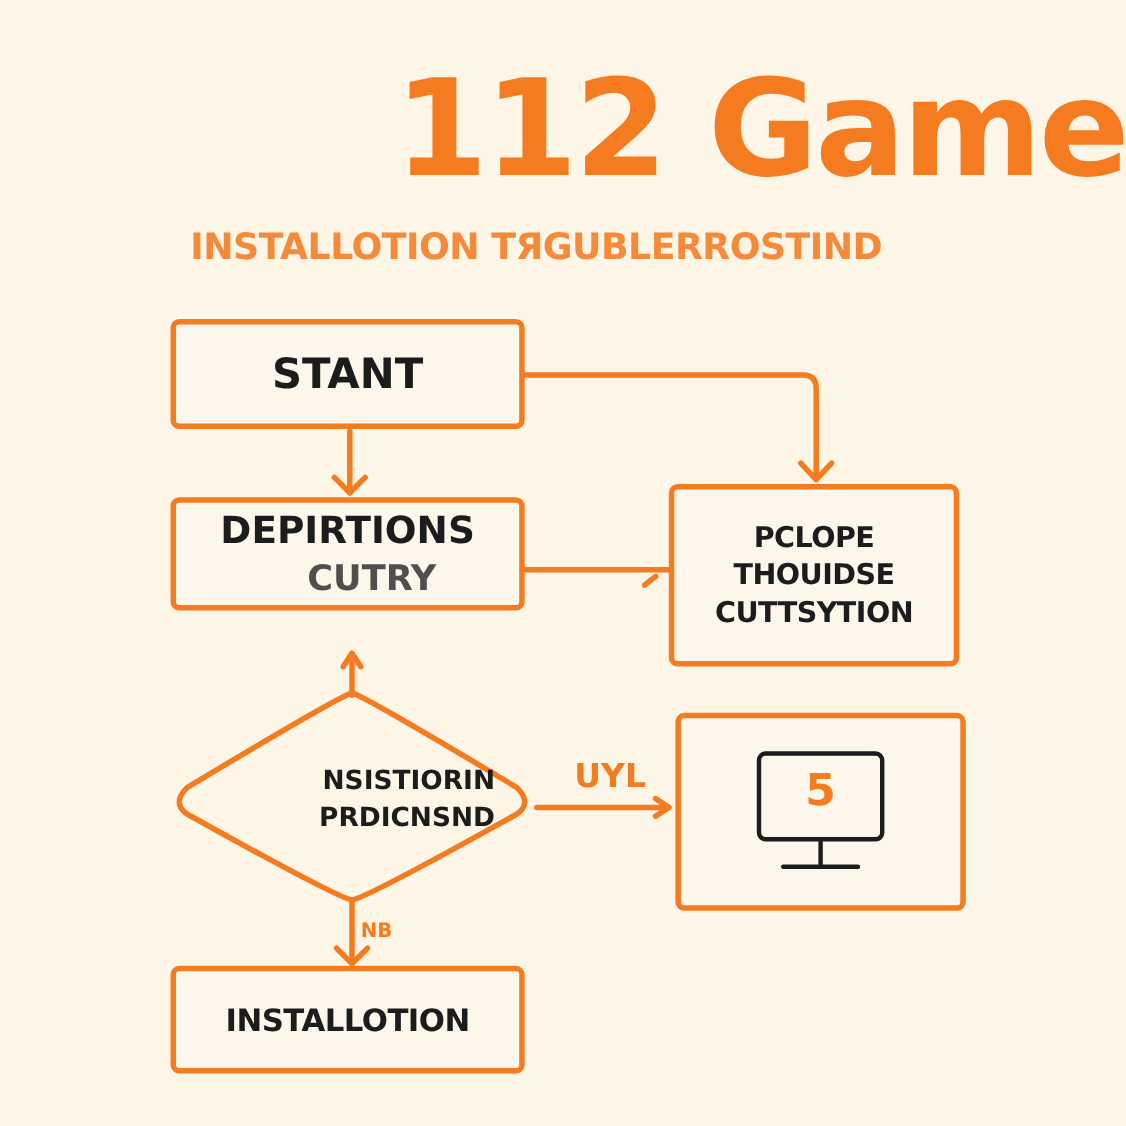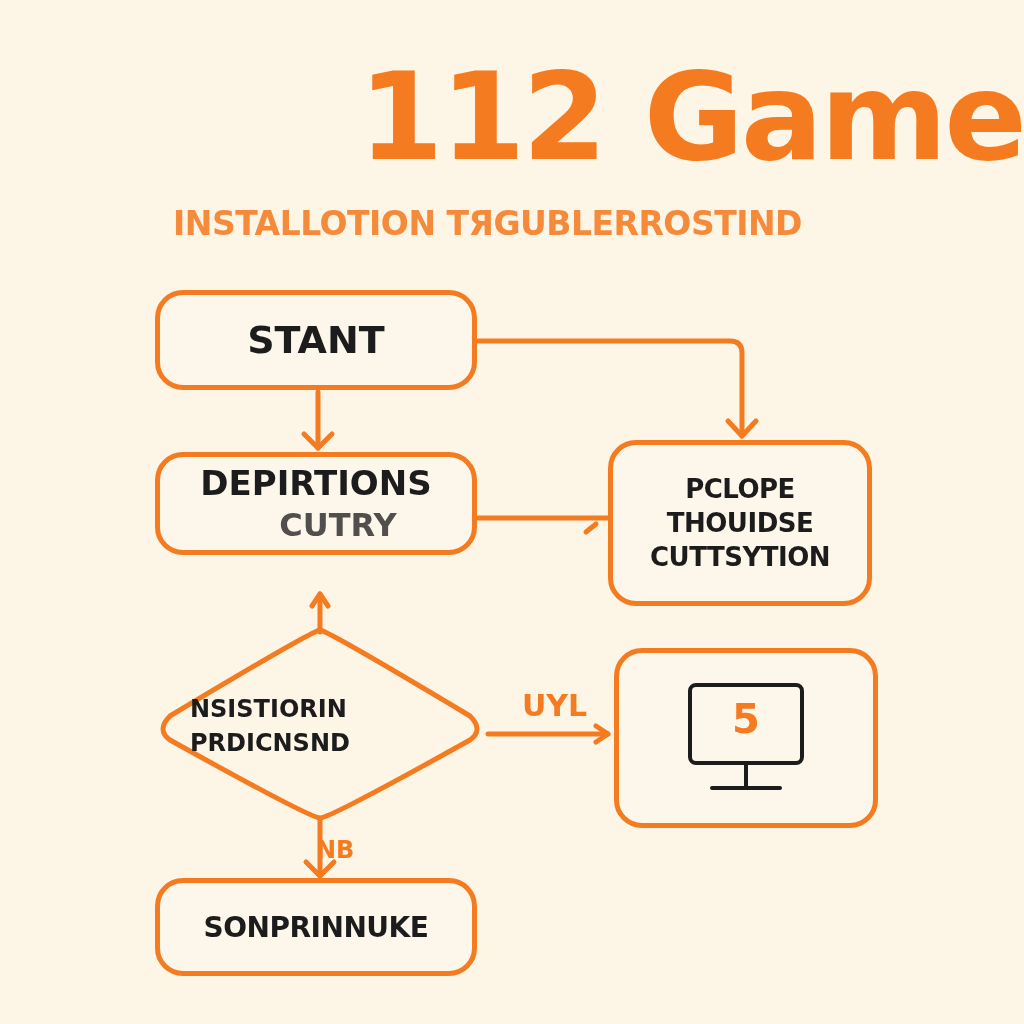--- a/index.html
+++ b/index.html
@@ -40,21 +40,21 @@
       font-weight: bold;
       font-size: 33px;
       line-height: 44px;
       letter-spacing: -0.5px;
       color: #f58a3a;
     }
     .box {
       position: absolute;
       box-sizing: border-box;
       border: 5px solid #f47b20;
-      border-radius: 28px;
+      border-radius: 8px;
       background: #fdf6ea;
       display: flex;
       flex-direction: column;
       align-items: center;
       justify-content: center;
       text-align: center;
       color: #1c1c1c;
       font-family: "DejaVu Sans", sans-serif;
       font-weight: bold;
     }
@@ -67,36 +67,36 @@
     #box-depirtions .line2 { color: #333; opacity: 0.85; font-size: 32px; margin-left: 44px; }
     #box-pclope { left: 608px; top: 440px; width: 264px; height: 166px; font-size: 26px; line-height: 34px; letter-spacing: -0.5px; }
     #box-monitor { left: 614px; top: 648px; width: 264px; height: 180px; }
     #box-sonp { left: 155px; top: 878px; width: 322px; height: 98px; font-size: 28px; letter-spacing: -0.5px; }
 
     .diamond-text {
       position: absolute;
       left: 190px;
       top: 692px;
       width: 260px;
-      text-align: left;
+      text-align: right;
       color: #1c1c1c;
       font-family: "DejaVu Sans", sans-serif;
       font-weight: bold;
       font-size: 24px;
       line-height: 34px;
       letter-spacing: 0px;
     }
     .edge-label {
       position: absolute;
       color: #f47b20;
       font-family: "DejaVu Sans", sans-serif;
       font-weight: bold;
     }
     #label-uyl { left: 522px; top: 688px; font-size: 30px; }
-    #label-nb { left: 316px; top: 836px; font-size: 24px; text-align: center; }
+    #label-nb { left: 328px; top: 836px; font-size: 18px; text-align: center; }
 
     .monitor-digit {
       position: absolute;
       left: 0;
       top: 38px;
       width: 100%;
       text-align: center;
       color: #f47b20;
       font-family: "DejaVu Sans", sans-serif;
       font-weight: bold;
@@ -172,16 +172,16 @@
       <svg width="118" height="112" viewBox="0 0 118 112" style="position:absolute;left:0;top:0;">
         <rect x="3" y="3" width="112" height="78" rx="6" fill="none" stroke="#1c1c1c" stroke-width="4"></rect>
         <line x1="59" y1="81" x2="59" y2="106" stroke="#1c1c1c" stroke-width="4"></line>
         <line x1="25" y1="106" x2="93" y2="106" stroke="#1c1c1c" stroke-width="4" stroke-linecap="round"></line>
       </svg>
       <div class="monitor-digit" style="top:14px;">5</div>
     </div>
   </div>
 
   <div class="box" id="box-sonp">
-    <span class="line">SONPRINNUKE</span>
+    <span class="line">INSTALLOTION</span>
   </div>
 
 </div>
 
 </body></html>

